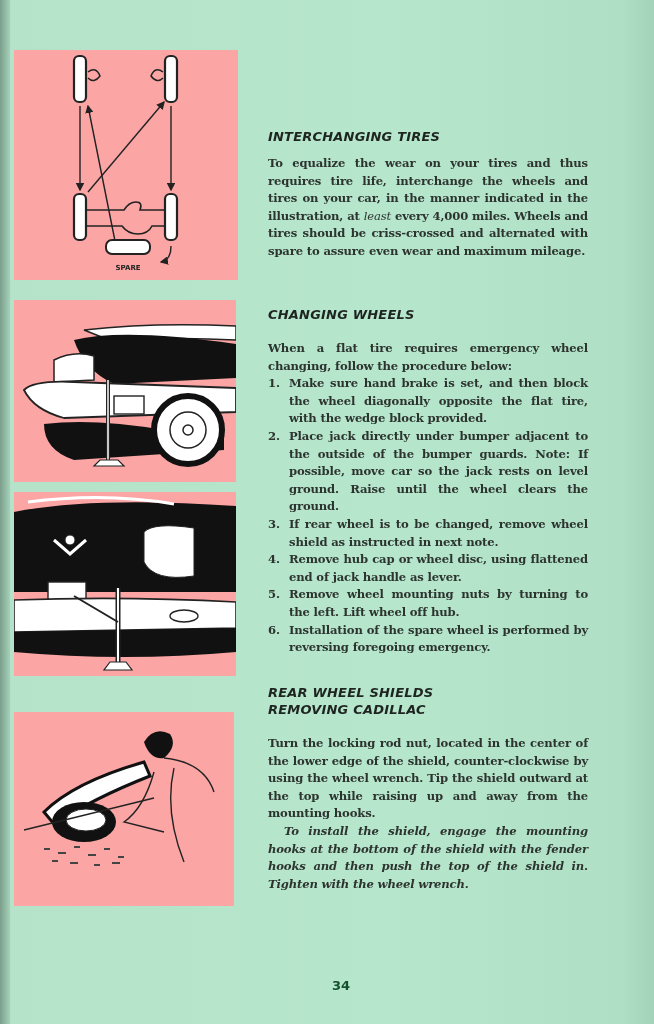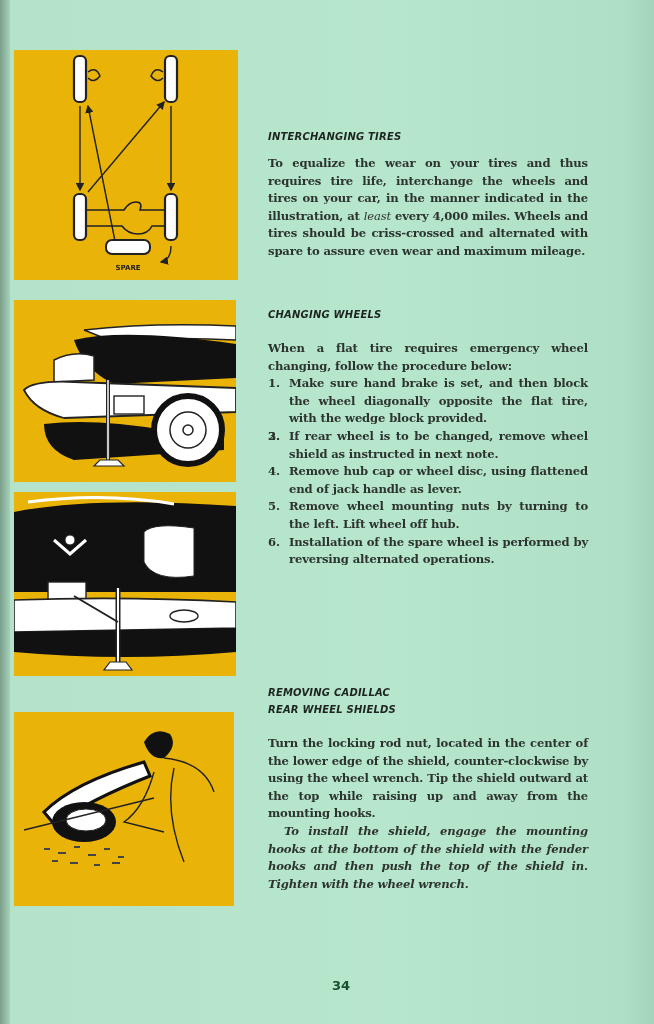--- a/index.html
+++ b/index.html
@@ -7,32 +7,32 @@
       width: 654px; height: 1024px; overflow: hidden; position: relative;
       background: linear-gradient(90deg, #a9d9bf 0px, #b4e3c9 12px, #b6e6cc 60%, #afe0c5 95%, #a3d3b8 100%);
       font-family: "DejaVu Serif", "Liberation Serif", serif;
       color: #2a302c;
     }
     .binding {
       position: absolute; left: 0; top: 0; width: 10px; height: 1024px;
       background: linear-gradient(90deg, #7a9e8a 0, #a6d2ba 100%);
     }
     .illus {
-      position: absolute; background: #eab308; overflow: hidden;
+      position: absolute; background: #fca5a5; overflow: hidden;
     }
     .illus svg { width: 100%; height: 100%; display: block; }
     #ill1 { left: 14px; top: 50px; width: 224px; height: 230px; }
     #ill2 { left: 14px; top: 300px; width: 222px; height: 182px; }
     #ill3 { left: 14px; top: 492px; width: 222px; height: 184px; }
     #ill4 { left: 14px; top: 712px; width: 220px; height: 194px; }
 
     .col { position: absolute; left: 268px; width: 320px; }
     .heading {
       font-family: "DejaVu Sans", "Liberation Sans", sans-serif;
-      font-weight: bold; font-style: italic; font-size: 10px;
+      font-weight: bold; font-style: italic; font-size: 13px;
       letter-spacing: 0.2px; color: #1e2420; margin: 0; line-height: 17px;
     }
     .para {
       font-size: 11.6px; line-height: 17.6px; text-align: justify;
       font-weight: bold; color: #2d342f; margin: 0;
       letter-spacing: -0.15px;
     }
     .para em { font-weight: normal; font-style: italic; }
     ol.steps { list-style: none; margin: 0; padding: 0; }
     ol.steps li {
@@ -150,28 +150,28 @@
 <div class="col" id="sec1">
   <h2 class="heading">INTERCHANGING TIRES</h2>
   <p class="para"><span>To equalize the wear on your tires and thus requires tire life, interchange the wheels and tires on your car, in the manner indicated in the illustration, at </span><em>least</em><span> every 4,000 miles. Wheels and tires should be criss-crossed and alternated with spare to assure even wear and maximum mileage.</span></p>
 </div>
 
 <div class="col" id="sec2">
   <h2 class="heading">CHANGING WHEELS</h2>
   <p class="para">When a flat tire requires emergency wheel changing, follow the procedure below:</p>
   <ol class="steps">
     <li><span class="num">1.</span><span>Make sure hand brake is set, and then block the wheel diagonally opposite the flat tire, with the wedge block provided.</span></li>
-    <li><span class="num">2.</span></li>
+    <li><span class="num">2.</span><span>Place jack directly under bumper adjacent to the outside of the bumper guards. Note: If possible, move car so the jack rests on level ground. Raise until the wheel clears the ground.</span></li>
     <li><span class="num">3.</span><span>If rear wheel is to be changed, remove wheel shield as instructed in next note.</span></li>
     <li><span class="num">4.</span><span>Remove hub cap or wheel disc, using flattened end of jack handle as lever.</span></li>
     <li><span class="num">5.</span><span>Remove wheel mounting nuts by turning to the left. Lift wheel off hub.</span></li>
-    <li><span class="num">6.</span><span>Installation of the spare wheel is performed by reversing alternated operations.</span></li>
+    <li><span class="num">6.</span><span>Installation of the spare wheel is performed by reversing foregoing emergency.</span></li>
   </ol>
 </div>
 
 <div class="col" id="sec3">
+  <h2 class="heading">REAR WHEEL SHIELDS</h2>
   <h2 class="heading">REMOVING CADILLAC</h2>
-  <h2 class="heading">REAR WHEEL SHIELDS</h2>
   <p class="para">Turn the locking rod nut, located in the center of the lower edge of the shield, counter-clockwise by using the wheel wrench. Tip the shield outward at the top while raising up and away from the mounting hooks.</p>
   <p class="para indent">To install the shield, engage the mounting hooks at the bottom of the shield with the fender hooks and then push the top of the shield in. Tighten with the wheel wrench.</p>
 </div>
 
 <div class="page-number">34</div>
 
 </body></html>

